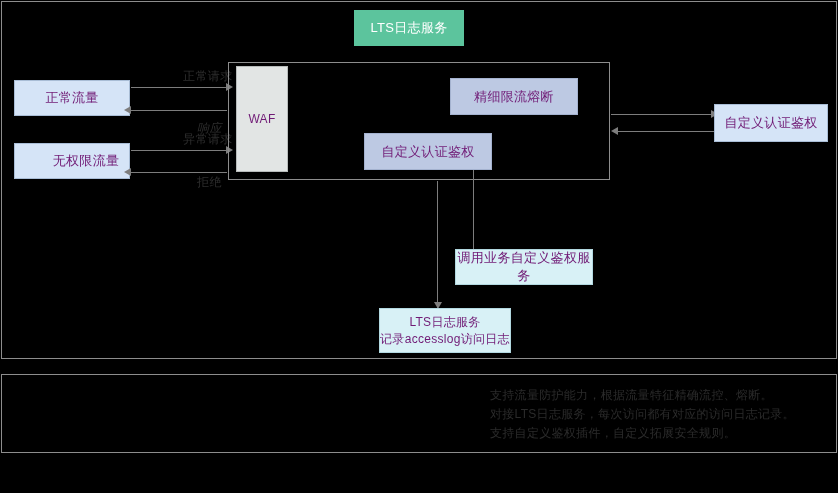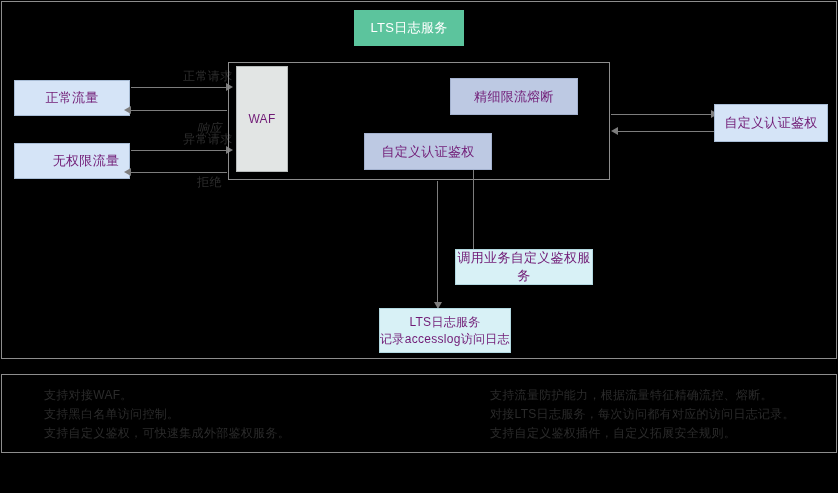--- a/index.html
+++ b/index.html
@@ -170,25 +170,20 @@
   <div class="node cyan" style="left:455px; top:249px; width:138px; height:36px;">调用业务自定义鉴权服务</div>
 
   <div class="vline" style="left:437px; top:181px; height:127px;"></div>
   <div class="arrow down" style="left:434px; top:302px;"></div>
 
   <div class="node cyan" style="left:379px; top:308px; width:132px; height:45px; font-size:12px;text-align:center;">LTS日志服务
 记录accesslog访问日志</div>
 
   <div class="panel" id="legend-panel"></div>
 
-  <div class="legend-col" id="legend-col-left">
-    <span class="legend-line">支持对接WAF。</span>
-    <span class="legend-line">支持黑白名单访问控制。</span>
-    <span class="legend-line">支持自定义鉴权，可快速集成外部鉴权服务。</span>
-  </div>
 
   <div class="legend-col" id="legend-col-right">
     <span class="legend-line">支持流量防护能力，根据流量特征精确流控、熔断。</span>
     <span class="legend-line">对接LTS日志服务，每次访问都有对应的访问日志记录。</span>
     <span class="legend-line">支持自定义鉴权插件，自定义拓展安全规则。</span>
   </div>
 
 </div>
 
 </body></html>

